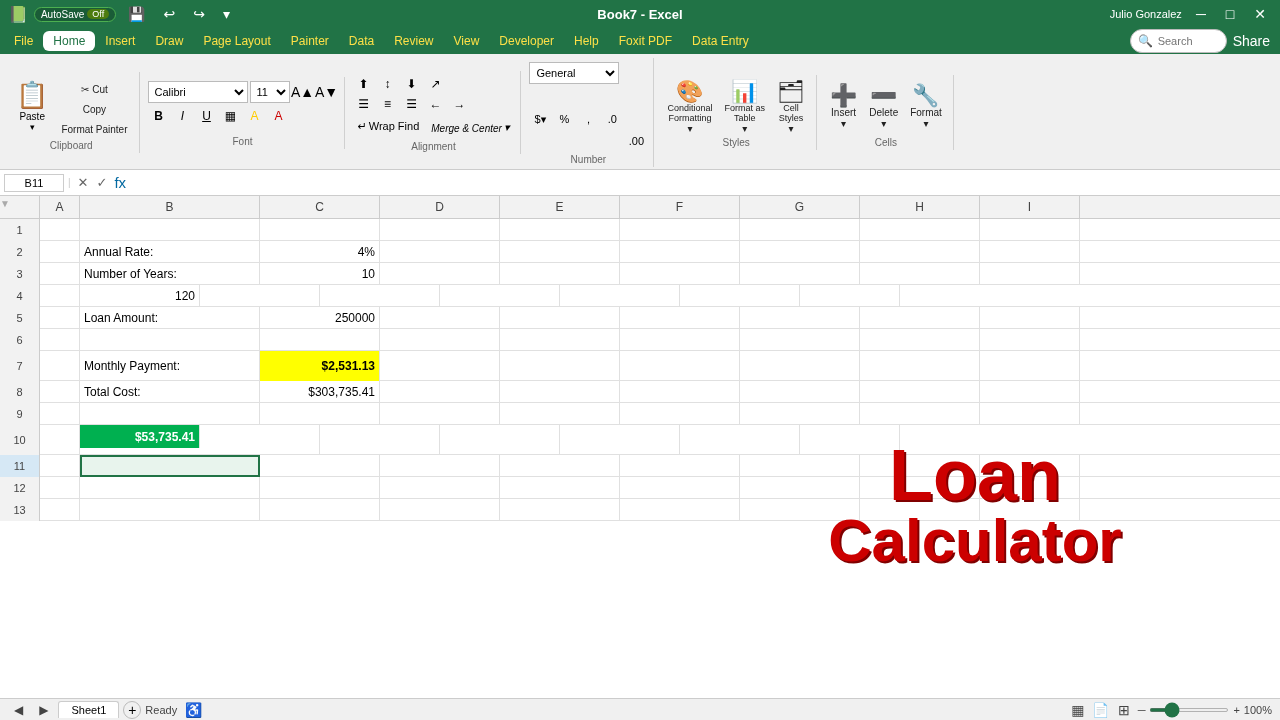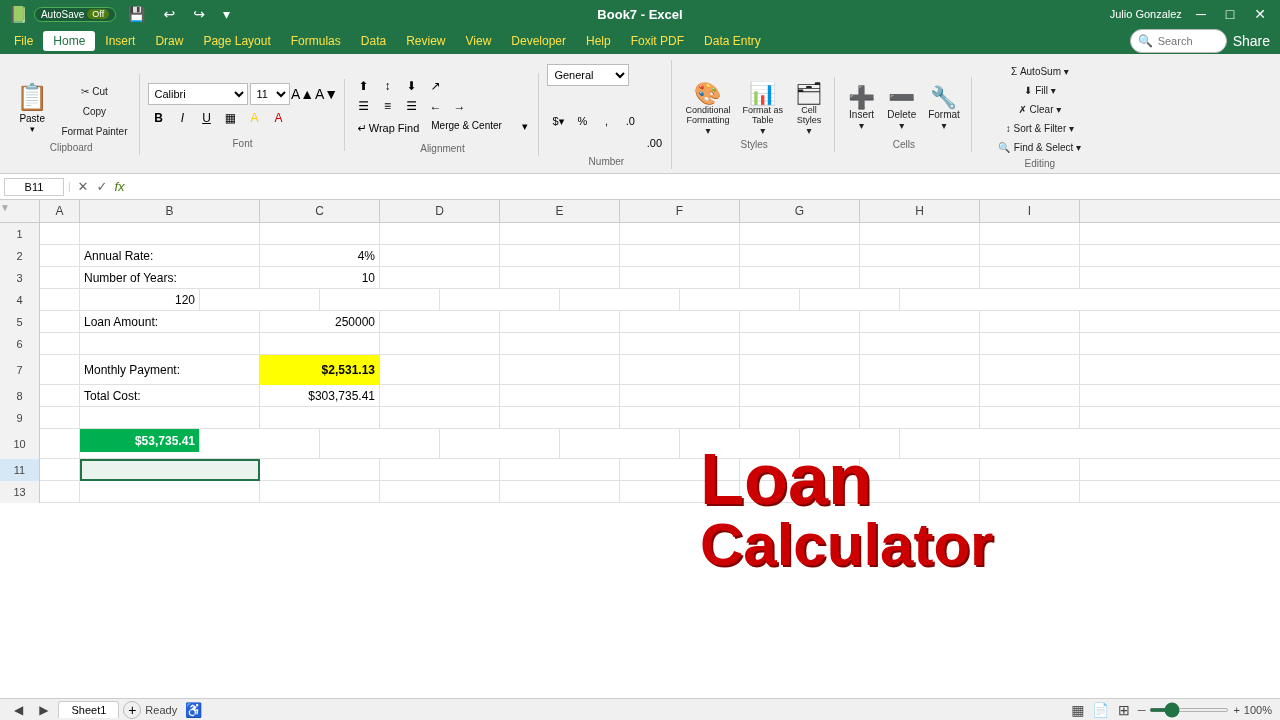--- a/index.html
+++ b/index.html
@@ -30,21 +30,21 @@
       padding: 0 4px;
     }
     .menu-item {
       color: #fde047;
       padding: 3px 10px;
       font-size: 12px;
       cursor: pointer;
       border-radius: 3px;
     }
     .menu-item:hover, .menu-item.active { background: #1a5c37; }
-    .menu-item.active { background: white; color: #217346; }
+    .menu-item.active { background: white; color: #217346; border-radius: 6px; }
 
     
     #ribbon {
       background: #f0f0f0;
       border-bottom: 1px solid #ccc;
       padding: 4px 4px 0 4px;
     }
     .ribbon-row1 {
       display: flex;
       align-items: center;
@@ -159,36 +159,37 @@
       padding: 2px 4px;
       cursor: pointer;
       font-size: 11px;
       border: 1px solid transparent;
       border-radius: 2px;
       height: 22px;
     }
 
     .merge-btn {
       display: flex;
-      align-items: flex-start;
-      gap: 20px;
+      align-items: flex-end;
+      gap: 2px;
       padding: 2px 4px;
       cursor: pointer;
       font-size: 11px;
       border: 1px solid transparent;
       border-radius: 2px;
       height: 22px;
+      font-style: italic;
     }
 
     .num-select {
       height: 22px;
       font-size: 11px;
       border: 1px solid #bbb;
       padding: 0 2px;
-      width: 82px;
+      width: 90px;
       background: white;
     }
 
     .cond-fmt-btn { font-size: 16px; }
 
     .search-box {
       display: flex;
       align-items: center;
       background: white;
       border: 1px solid #bbb;
@@ -223,21 +224,21 @@
     }
     .formula-buttons { display: flex; gap: 2px; }
     .formula-btn { background: none; border: none; cursor: pointer; font-size: 13px; color: #666; padding: 0 3px; }
     .formula-input {
       flex: 1;
       border: none;
       outline: none;
       font-size: 12px;
       padding: 0 4px;
     }
-    .fx-label { font-size: 13px; color: #4d7c0f; font-style: italic; margin-right: 2px; }
+    .fx-label { font-size: 15px; color: #0369a1; margin-right: 2px; }
     #column-headers {
       display: flex;
       background: #f2f2f2;
       border-bottom: 1px solid #ccc;
       user-select: none;
     }
     .row-header-spacer {
       width: 40px;
       min-width: 40px;
       border-right: 1px solid #ccc;
@@ -303,21 +304,21 @@
 
     .highlight-yellow { background: #ffff00; }
     .highlight-green { background: #00b050; color: white; }
 
     
     #loan-overlay {
       position: absolute;
       top: 220px;
       left: 700px;
       width: 550px;
-      text-align: left;
+      text-align: center;
       line-height: 1.0;
       pointer-events: none;
     }
     .loan-text {
       font-family: Arial Black, Arial, sans-serif;
       font-weight: 900;
       color: #cc0000;
       text-shadow: 2px 2px 0 #800000;
       display: block;
     }
@@ -422,21 +423,21 @@
       <button class="title-btn" style="color:white;">✕</button>
     </div>
   </div>
 
   <div id="menu-bar">
     <span class="menu-item">File</span>
     <span class="menu-item active">Home</span>
     <span class="menu-item">Insert</span>
     <span class="menu-item">Draw</span>
     <span class="menu-item">Page Layout</span>
-    <span class="menu-item">Formulas</span>
+    <span class="menu-item">Painter</span>
     <span class="menu-item">Data</span>
     <span class="menu-item">Review</span>
     <span class="menu-item">View</span>
     <span class="menu-item">Developer</span>
     <span class="menu-item">Help</span>
     <span class="menu-item">Foxit PDF</span>
     <span class="menu-item">Data Entry</span>
     <div class="search-box" style="margin-left:auto;">
       <span>🔍</span>
       <input class="search-input" type="text" placeholder="Search" style="">
@@ -573,40 +574,20 @@
           </div>
           <div class="rb-btn">
             <span class="icon">🔧</span>
             <span style="font-size:10px;">Format</span>
             <span>▾</span>
           </div>
         </div>
         <span class="ribbon-group-label">Cells</span>
       </div>
 
-      <div class="ribbon-group" style="border-right:none;">
-        <div class="ribbon-group-content" style="flex-direction:column;align-items:flex-start;gap:1px;">
-          <div class="rb-btn-sm" style="width:120px;">
-            <span>Σ AutoSum ▾</span>
-          </div>
-          <div class="rb-btn-sm" style="width:120px;">
-            <span>⬇ Fill ▾</span>
-          </div>
-          <div class="rb-btn-sm" style="width:120px;">
-            <span>✗ Clear ▾</span>
-          </div>
-          <div class="rb-btn-sm" style="width:120px;">
-            <span>↕ Sort &amp; Filter ▾</span>
-          </div>
-          <div class="rb-btn-sm" style="width:120px;">
-            <span>🔍 Find &amp; Select ▾</span>
-          </div>
-        </div>
-        <span class="ribbon-group-label">Editing</span>
-      </div>
     </div>
   </div>
 
   <div id="formula-bar">
     <input class="cell-ref" type="text" value="B11" style="">
     <span style="font-size:10px;color:#ccc;">|</span>
     <div class="formula-buttons">
       <button class="formula-btn">✕</button>
       <button class="formula-btn">✓</button>
     </div>
@@ -768,20 +749,32 @@
           <div class="cell col-b selected"></div>
           <div class="cell col-c"></div>
           <div class="cell col-d"></div>
           <div class="cell col-e"></div>
           <div class="cell col-f"></div>
           <div class="cell col-g"></div>
           <div class="cell col-h"></div>
           <div class="cell col-i"></div>
         </div>
 
+        <div class="sheet-row">
+          <div class="row-header">12</div>
+          <div class="cell col-a"></div>
+          <div class="cell col-b"></div>
+          <div class="cell col-c"></div>
+          <div class="cell col-d"></div>
+          <div class="cell col-e"></div>
+          <div class="cell col-f"></div>
+          <div class="cell col-g"></div>
+          <div class="cell col-h"></div>
+          <div class="cell col-i"></div>
+        </div>
 
         <div class="sheet-row">
           <div class="row-header">13</div>
           <div class="cell col-a"></div>
           <div class="cell col-b"></div>
           <div class="cell col-c"></div>
           <div class="cell col-d"></div>
           <div class="cell col-e"></div>
           <div class="cell col-f"></div>
           <div class="cell col-g"></div>

